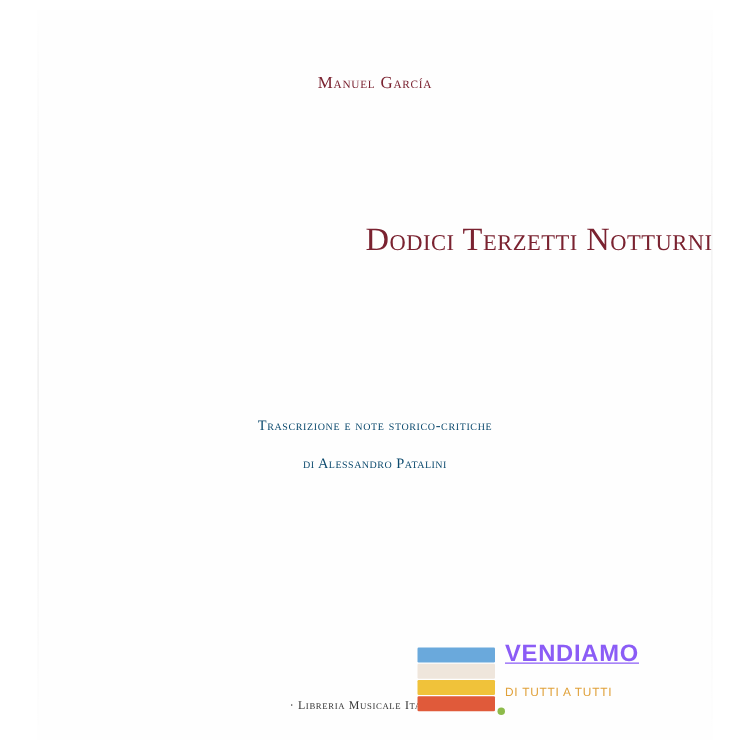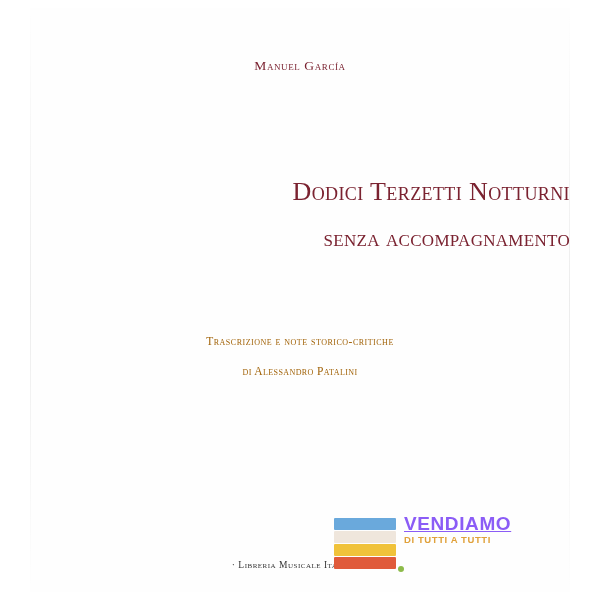--- a/index.html
+++ b/index.html
@@ -83,21 +83,21 @@
     line-height: 1.25;
     white-space: nowrap;
   }
 
   .subtitle-block {
     position: absolute;
     top: 325px;
     left: 0;
     width: 100%;
     text-align: center;
-    color: #a16207;
+    color: #0c4a6e;
   }
   .subtitle-line-1 {
     font-size: 11.5px;
     letter-spacing: 0.5px;
     font-variant: small-caps;
     line-height: 1.4;
   }
   .subtitle-line-2 {
     font-size: 11.5px;
     letter-spacing: 0.4px;
@@ -159,24 +159,24 @@
     letter-spacing: 0.6px;
     line-height: 1.02;
     text-decoration: underline;
   }
   .badge-word.small {
     font-size: 19px;
   }
   .badge-tagline {
     font-family: "Liberation Sans", sans-serif;
     font-size: 9.5px;
-    font-weight: bold;
+    font-weight: normal;
     color: #e0a13a;
     letter-spacing: 0.6px;
-    margin-top: 1px;
+    margin-top: 16px;
   }
   .badge-dot {
     position: absolute;
     left: 64px;
     bottom: 4px;
     width: 6px;
     height: 6px;
     border-radius: 50%;
     background: #8dbb4a;
   }
@@ -184,21 +184,20 @@
 </head>
 <body>
 
 <div class="page">
   <div class="cover">
 
     <div class="author">Manuel García</div>
 
     <div class="title-block">
       <div class="title-line-1">Dodici Terzetti Notturni</div>
-      <div class="title-line-2">senza accompagnamento</div>
     </div>
 
     <div class="subtitle-block">
       <div class="subtitle-line-1">Trascrizione e note storico-critiche</div>
       <div class="subtitle-line-2">di Alessandro Patalini</div>
     </div>
 
     <div class="publisher">· Libreria Musicale Italiana ·</div>
 
     <div class="badge">

